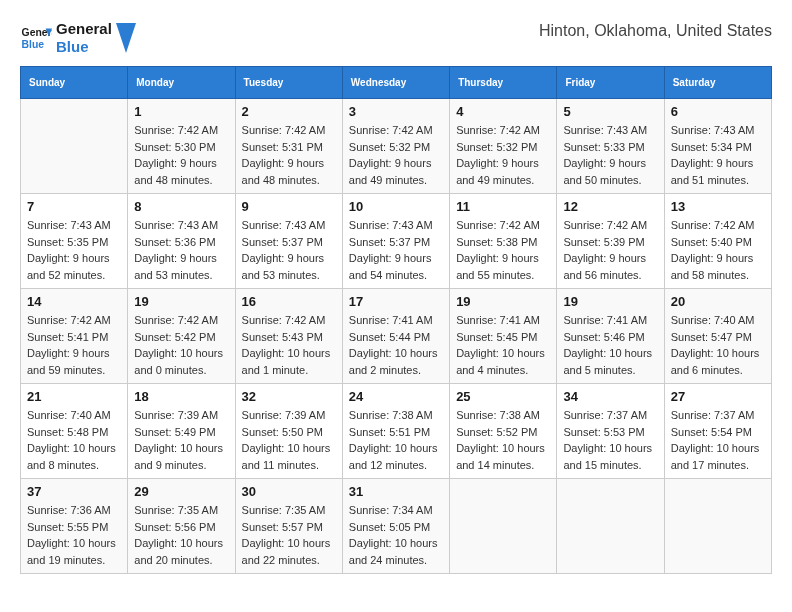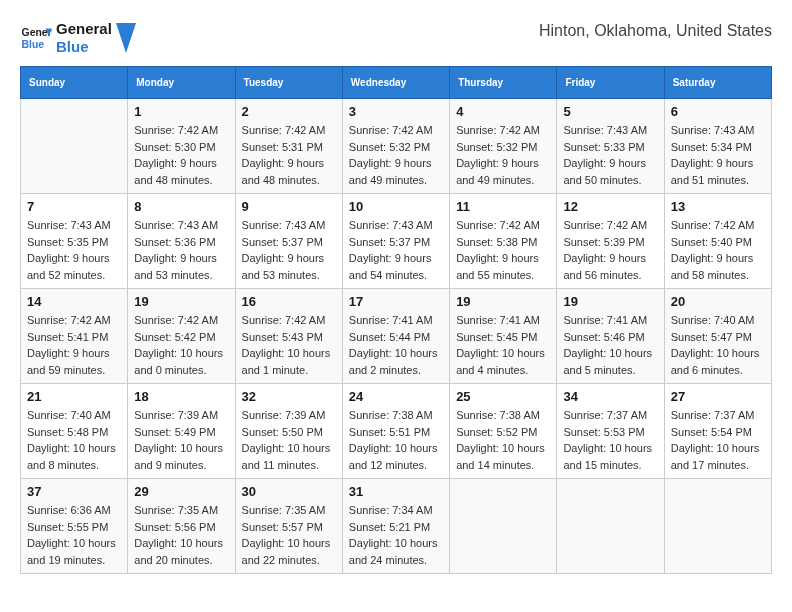--- a/index.html
+++ b/index.html
@@ -316,21 +316,21 @@
           <span class="day-number">27</span>
           <div class="day-info" style="white-space: pre-line;">Sunrise: 7:37 AM
 Sunset: 5:54 PM
 Daylight: 10 hours
 and 17 minutes.</div>
         </td>
       </tr>
       <tr class="row5">
         <td>
           <span class="day-number">37</span>
-          <div class="day-info" style="white-space: pre-line;">Sunrise: 6:36 AM
+          <div class="day-info" style="white-space: pre-line;">Sunrise: 7:36 AM
 Sunset: 5:55 PM
 Daylight: 10 hours
 and 19 minutes.</div>
         </td>
         <td>
           <span class="day-number">29</span>
           <div class="day-info" style="white-space: pre-line;">Sunrise: 7:35 AM
 Sunset: 5:56 PM
 Daylight: 10 hours
 and 20 minutes.</div>
@@ -338,21 +338,21 @@
         <td>
           <span class="day-number">30</span>
           <div class="day-info" style="white-space: pre-line;">Sunrise: 7:35 AM
 Sunset: 5:57 PM
 Daylight: 10 hours
 and 22 minutes.</div>
         </td>
         <td>
           <span class="day-number">31</span>
           <div class="day-info" style="white-space: pre-line;">Sunrise: 7:34 AM
-Sunset: 5:21 PM
+Sunset: 5:05 PM
 Daylight: 10 hours
 and 24 minutes.</div>
         </td>
         <td class="empty-cell"></td>
         <td class="empty-cell"></td>
         <td class="empty-cell"></td>
       </tr>
     </tbody>
 </table>
 

